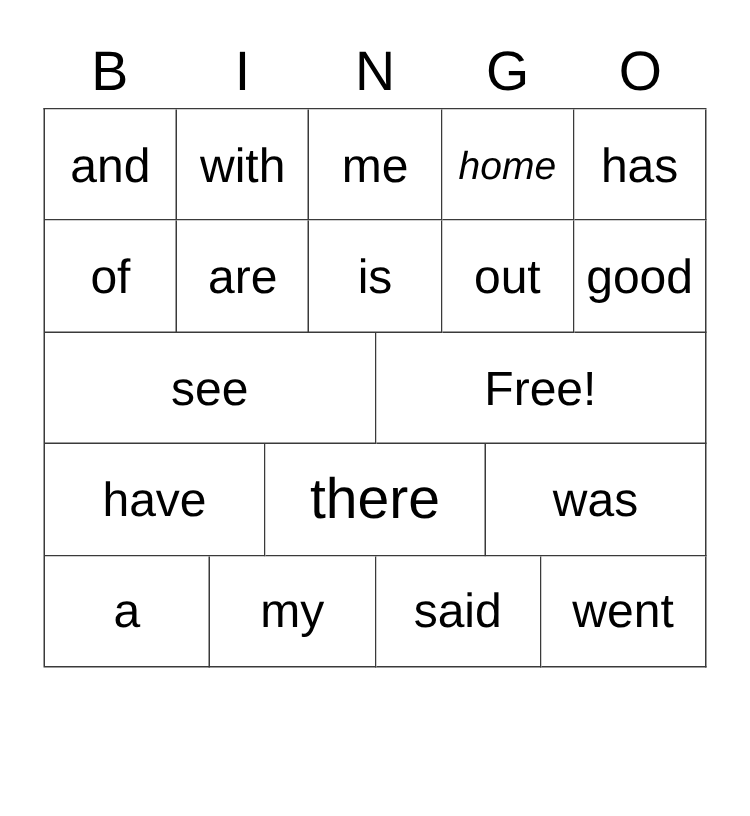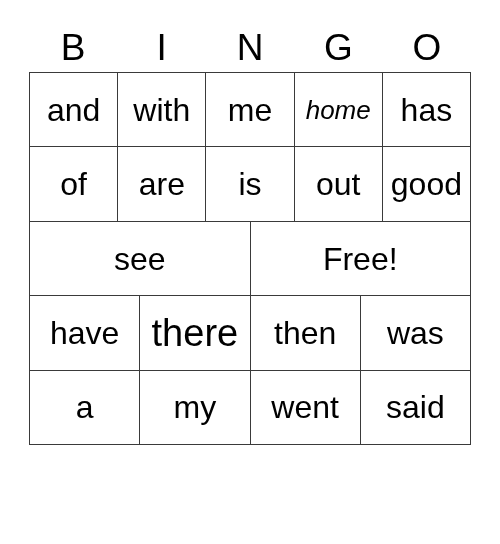--- a/index.html
+++ b/index.html
@@ -142,36 +142,33 @@
     </div>
 
     <div class="grid-row">
       <div class="cell">
           <span class="cell-text">have</span>
         </div>
       <div class="cell">
           <span class="cell-text size-md">there</span>
         </div>
       <div class="cell">
-          <span class="cell-text">then</span>
-        </div>
-      <div class="cell">
           <span class="cell-text">was</span>
         </div>
     </div>
 
     <div class="grid-row">
       <div class="cell">
           <span class="cell-text">a</span>
         </div>
       <div class="cell">
           <span class="cell-text">my</span>
         </div>
       <div class="cell">
-          <span class="cell-text">went</span>
+          <span class="cell-text">said</span>
         </div>
       <div class="cell">
-          <span class="cell-text">said</span>
+          <span class="cell-text">went</span>
         </div>
     </div>
 
   </div>
 </div>
 
 </body></html>

